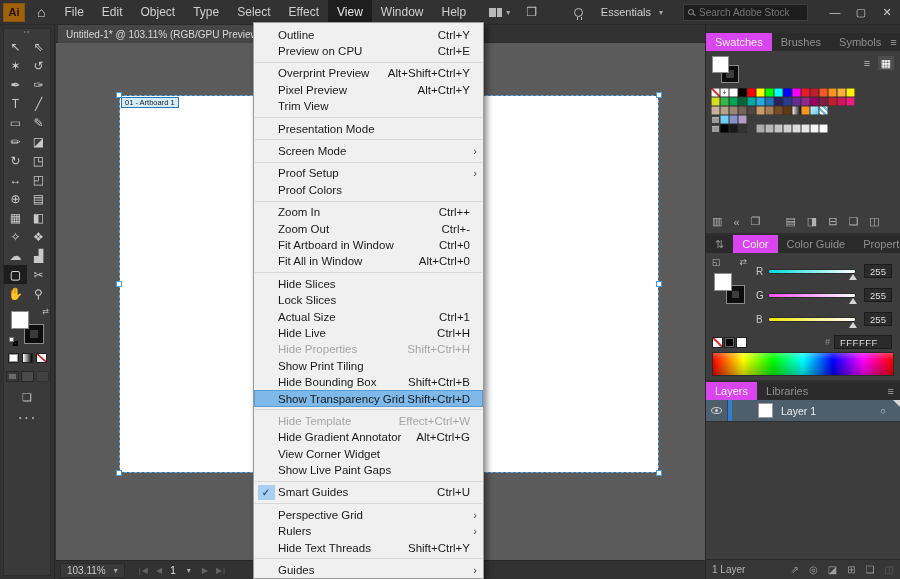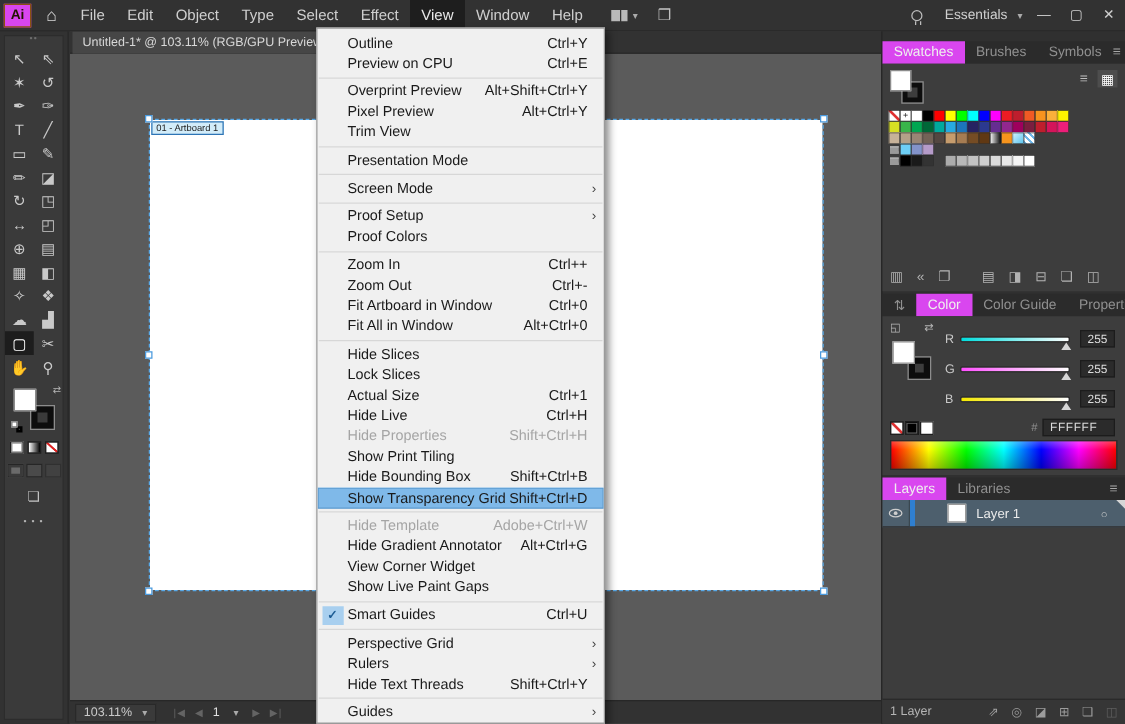--- a/index.html
+++ b/index.html
@@ -3,21 +3,21 @@
 <meta charset="utf-8">
 <style>
   * { box-sizing: border-box; margin:0; padding:0; }
   html,body { width:900px; height:579px; overflow:hidden; background:#323232;
     font-family:"Liberation Sans", sans-serif; -webkit-font-smoothing:antialiased; }
   #stage { position:relative; width:900px; height:579px; background:#323232; }
 
   
   #menubar { position:absolute; top:0; left:0; width:900px; height:25px; background:#323232;
     display:flex; align-items:center; color:#cfcfcf; font-size:12px; z-index:40; border-bottom:1px solid #2a2a2a;}
-  .logo { width:22px; height:19px; margin-left:3px; background:#d946ef; border:1px solid #8a5110;
+  .logo { width:22px; height:19px; margin-left:3px; background:#a16207; border:1px solid #8a5110;
     color:#241300; font-weight:bold; font-size:11px; display:flex; align-items:center; justify-content:center; }
   .home { margin:0 10px 0 12px; font-size:14px; color:#d6d6d6; }
   #menu-items { display:flex; height:100%; }
   .mb-item { padding:0 9px; line-height:24px; height:100%; cursor:default; }
   .mb-item.active { background:#1e1e1e; color:#e8e8e8; }
   .ws-icon { display:inline-flex; gap:1px; margin-left:14px; }
   .ws-icon i { display:block; width:7px; height:9px; background:#b9b9b9; }
   .ws-icon i:last-child { width:5px; }
   .caret { font-size:8px; color:#aaa; margin:0 4px; }
   .arr-icon { font-size:12px; color:#c0c0c0; margin-left:12px; }
@@ -212,20 +212,24 @@
     <span class="ws-icon">
         <i></i>
         <i></i>
       </span>
     <span class="caret">▾</span>
     <span class="arr-icon">❒</span>
     <span class="spacer"></span>
     <span class="bulb"></span>
     <span class="workspace">Essentials</span>
     <span class="caret">▾</span>
+    <div class="searchbox">
+      <span class="mag"></span>
+      <span class="search-text">Search Adobe Stock</span>
+    </div>
     <span class="winbtn">—</span>
     <span class="winbtn">▢</span>
     <span class="winbtn">✕</span>
   </div>
 
   <div id="toolcol">
     <div id="toolbar">
       <div class="tb-drag">••</div>
       <div id="tool-grid">
           <div class="tool">↖</div>
@@ -642,21 +646,21 @@
           <span class="gut"></span>
           <span class="lbl">Show Transparency Grid</span>
           <span class="sc">Shift+Ctrl+D</span>
         </div>
       </div>
       <div class="msep"></div>
       <div class="msec">
         <div class="mi disabled">
           <span class="gut"></span>
           <span class="lbl">Hide Template</span>
-          <span class="sc">Adobe+Ctrl+W</span>
+          <span class="sc">Effect+Ctrl+W</span>
         </div>
         <div class="mi">
           <span class="gut"></span>
           <span class="lbl">Hide Gradient Annotator</span>
           <span class="sc">Alt+Ctrl+G</span>
         </div>
         <div class="mi">
           <span class="gut"></span>
           <span class="lbl">View Corner Widget</span>
         </div>

